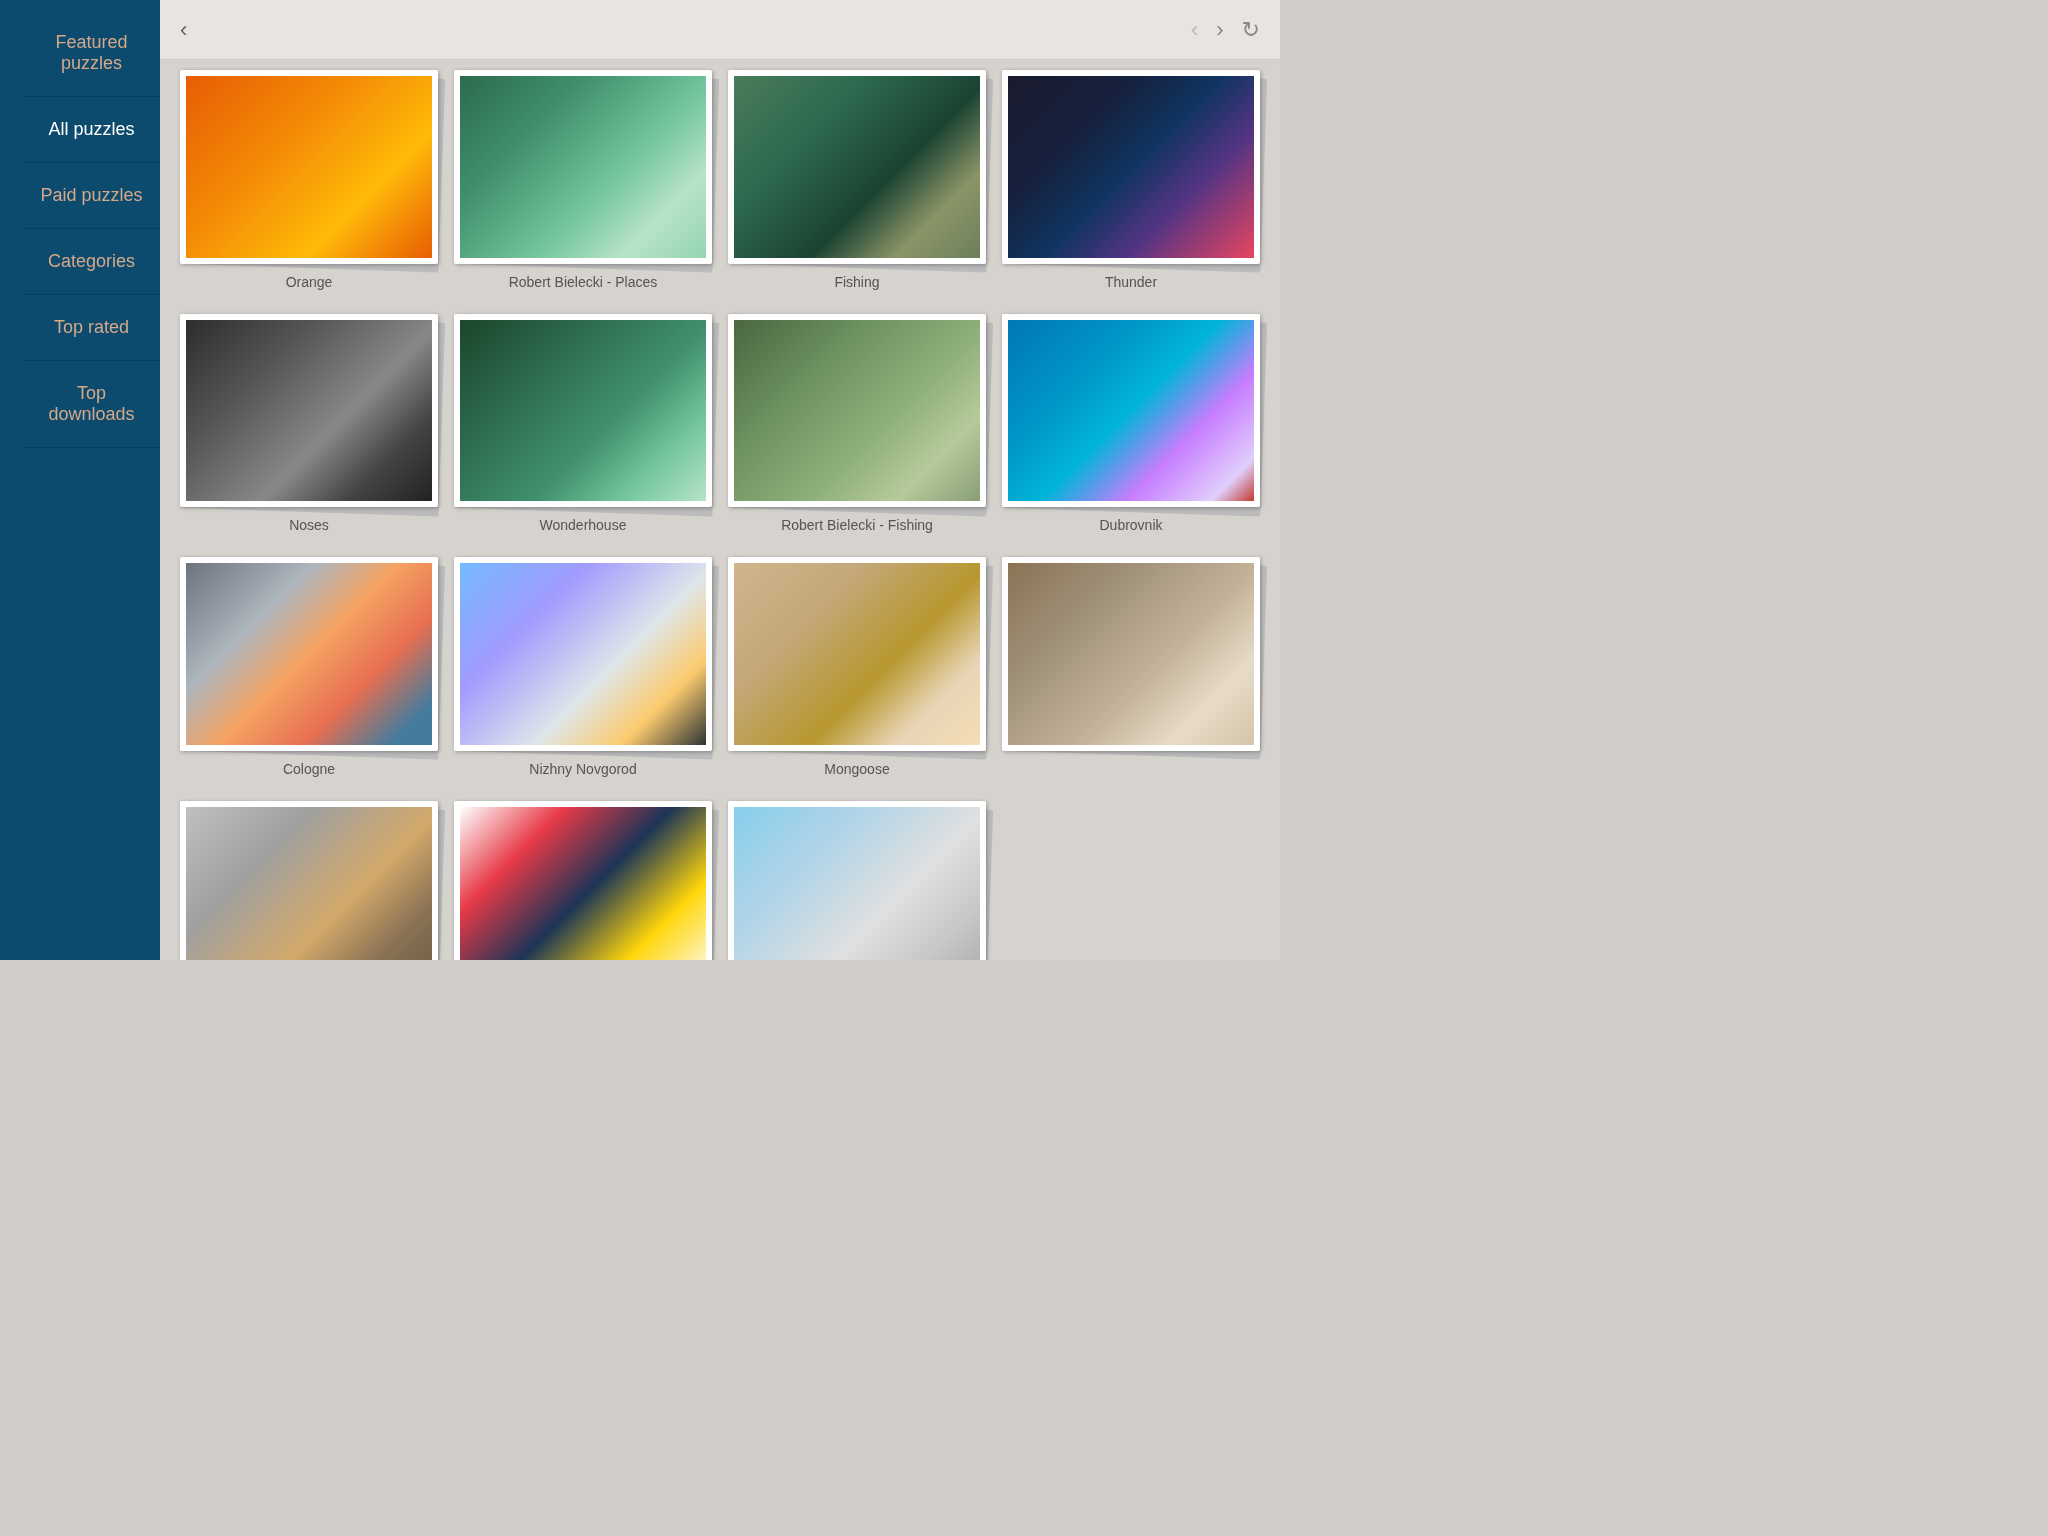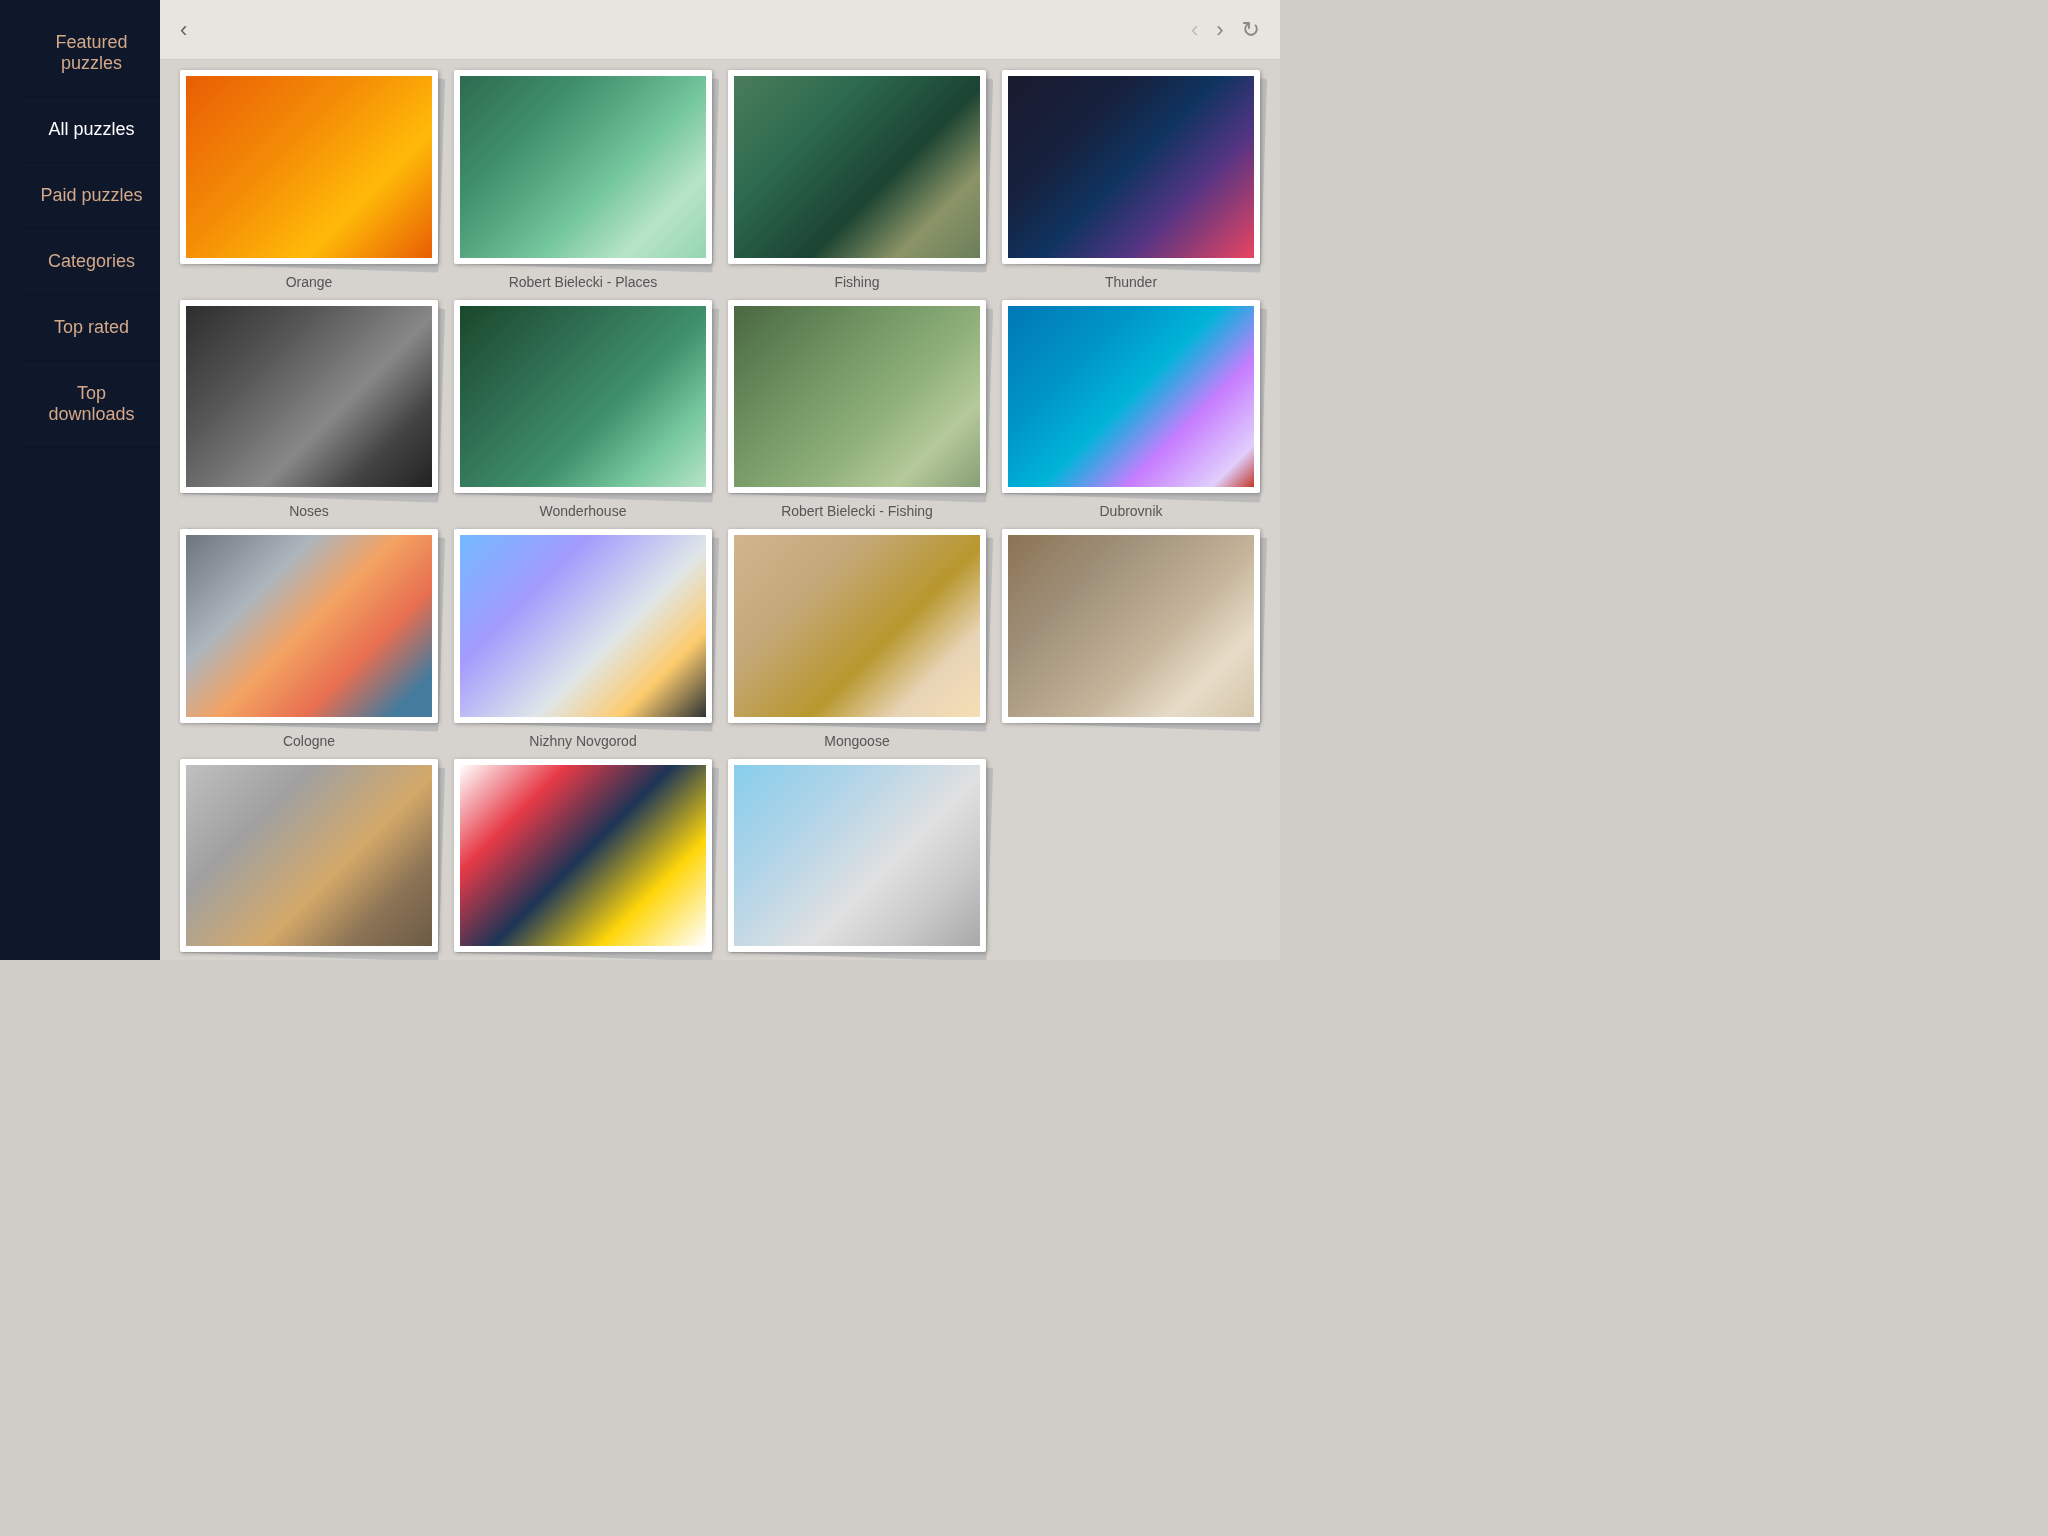--- a/index.html
+++ b/index.html
@@ -9,21 +9,21 @@
       display: flex;
       font-family: -apple-system, 'Helvetica Neue', Arial, sans-serif;
       background: #d0ccc8;
       overflow: hidden;
     }
 
     
     #sidebar {
       width: 160px;
       min-width: 160px;
-      background: #0f172a;
+      background: #0c4a6e;
       display: flex;
       flex-direction: column;
       align-items: center;
       padding-top: 10px;
       padding-left: 23px;
     }
     .sidebar-item {
       width: 100%;
       padding: 22px 10px;
       text-align: center;
@@ -91,21 +91,21 @@
 
     
     #grid-container {
       flex: 1;
       overflow-y: auto;
       padding: 10px 20px 20px 20px;
     }
     #puzzle-grid {
       display: grid;
       grid-template-columns: repeat(4, 1fr);
-      gap: 10px 16px;
+      gap: 24px 16px;
     }
 
     .puzzle-item {
       display: flex;
       flex-direction: column;
       align-items: center;
       cursor: pointer;
     }
     .puzzle-photo-wrap {
       position: relative;

